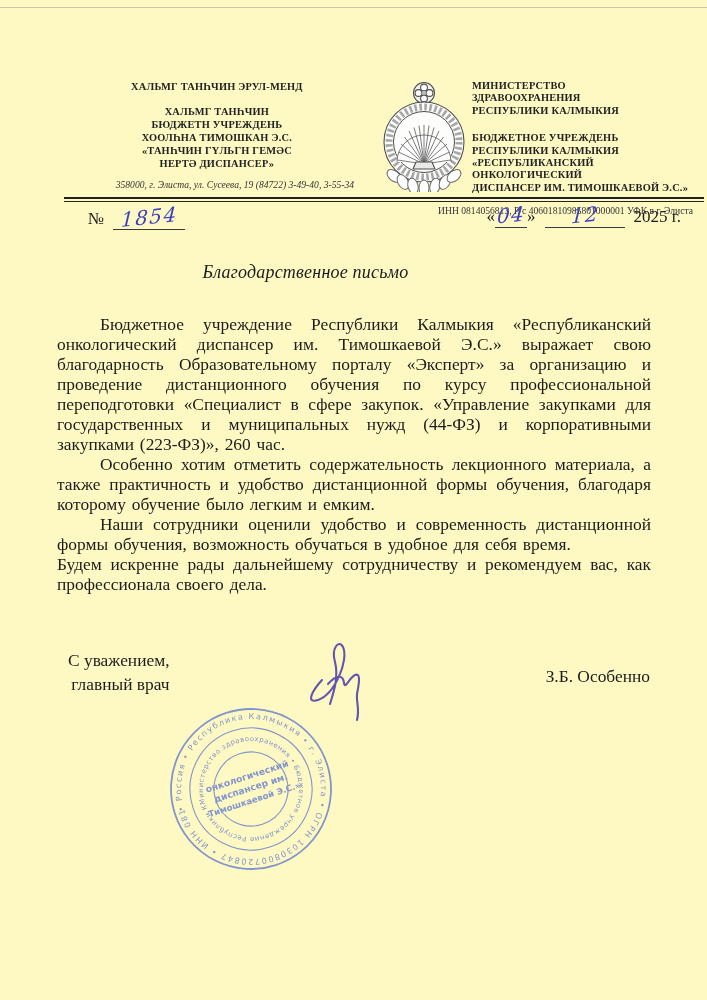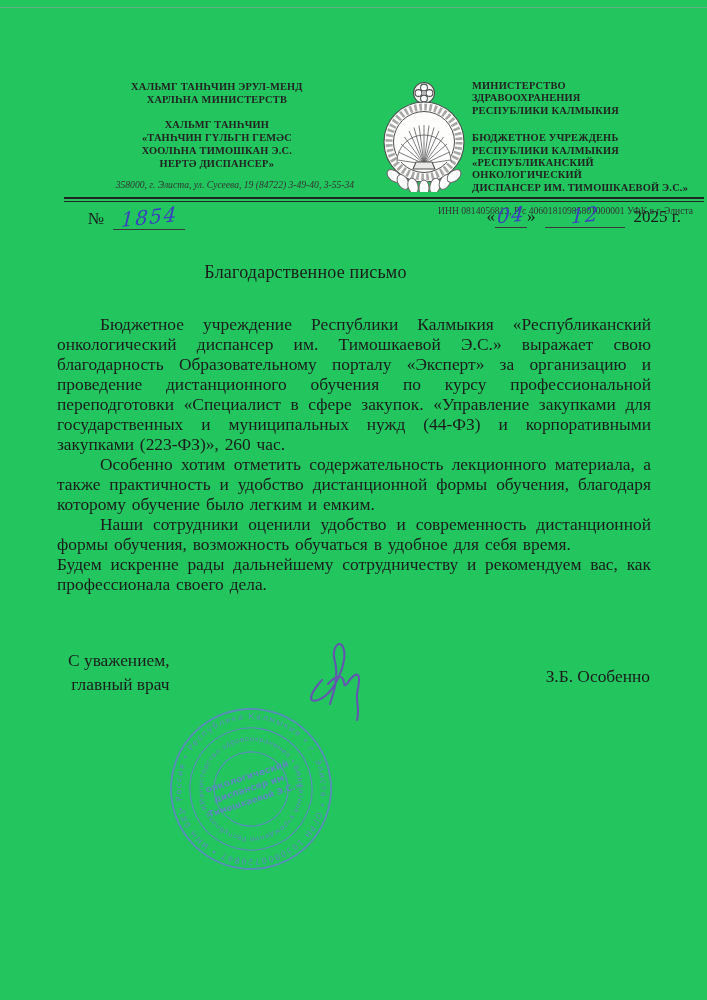--- a/index.html
+++ b/index.html
@@ -1,19 +1,19 @@
 <!DOCTYPE html>
 <html><head>
 <meta charset="utf-8">
 <style>
   html,body{margin:0;padding:0;}
   .page{
     position:relative;
     width:707px;height:1000px;
-    background:#22c55e;
+    background:#fef9c3;
     font-family:"Liberation Serif","DejaVu Serif",serif;
     color:#1c1c1c;
     overflow:hidden;
   }
   .scan-edge-top{position:absolute;top:7px;left:0;width:707px;height:1px;background:#9a9a9a;opacity:.55;}
 
   
   .header{position:absolute;top:80px;left:0;width:707px;display:flex;}
   .h-left{width:330px;margin-left:58px;text-align:center;}
   .h-emblem{width:100px;text-align:center;}
@@ -37,21 +37,21 @@
   .slot.n{width:72px;margin-left:9px;}
   .slot.d{width:32px;}
   .slot.m{width:80px;margin:0 8px 0 10px;}
   .hw{font-family:"DejaVu Serif",serif;font-style:italic;color:#3b3fc0;
       display:inline-block;transform:rotate(-6deg) skewX(-9deg);
       font-size:20px;line-height:16px;letter-spacing:1.5px;}
   .printed{color:#1c1c1c;}
 
   
   .title{position:absolute;top:262px;left:0;width:611px;text-align:center;
-         font-size:18px;letter-spacing:.2px;}
+         font-size:18px;letter-spacing:.2px;font-style:italic;}
 
   
   .body-text{position:absolute;top:314px;left:57px;width:594px;
              font-size:17.4px;line-height:20px;text-align:justify;word-spacing:1.5px;}
   .body-text p{margin:0;text-indent:43px;}
   .body-text p.no-indent{text-indent:0;}
 
   
   .sigblock{position:absolute;top:648px;left:0;width:707px;font-size:17.4px;line-height:24px;}
   .sig-left{position:absolute;left:68px;top:0;text-align:right;}
@@ -62,25 +62,25 @@
 </style>
 </head>
 <body>
 
 <div class="page">
   <div class="scan-edge-top"></div>
 
   <div class="header">
     <div class="h-left">
       <div class="org-line">ХАЛЬМГ ТАНҺЧИН ЭРУЛ-МЕНД</div>
-      <div class="org-line">ХАРЛҺНА МИНИСТЕРСТВ</div>
       <div class="h-gap1"></div>
       <div class="org-line">ХАЛЬМГ ТАНҺЧИН</div>
+      <div class="org-line">БЮДЖЕТН УЧРЕЖДЕНЬ</div>
+      <div class="org-line">ХООЛҺНА ТИМОШКАН Э.С.</div>
       <div class="org-line">«ТАНҺЧИН ГҮЛЬГН ГЕМӘС</div>
-      <div class="org-line">ХООЛҺНА ТИМОШКАН Э.С.</div>
       <div class="org-line">НЕРТӘ ДИСПАНСЕР»</div>
       <div class="h-gap3"></div>
       <div class="addr-line">358000, г. Элиста, ул. Сусеева, 19   (84722) 3-49-40, 3-55-34</div>
     </div>
 
     <div class="h-emblem">
       
       <svg width="96" height="112" viewBox="0 0 96 112">
         <g stroke="#4f4f4f" fill="none" stroke-width="1.1">
 

